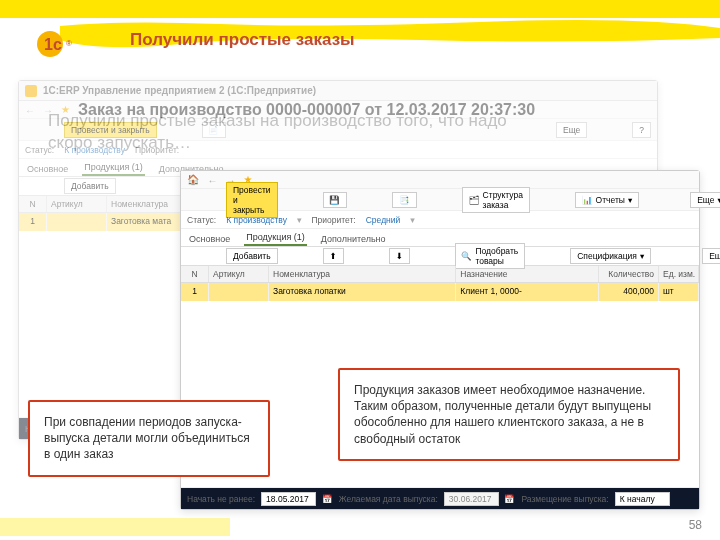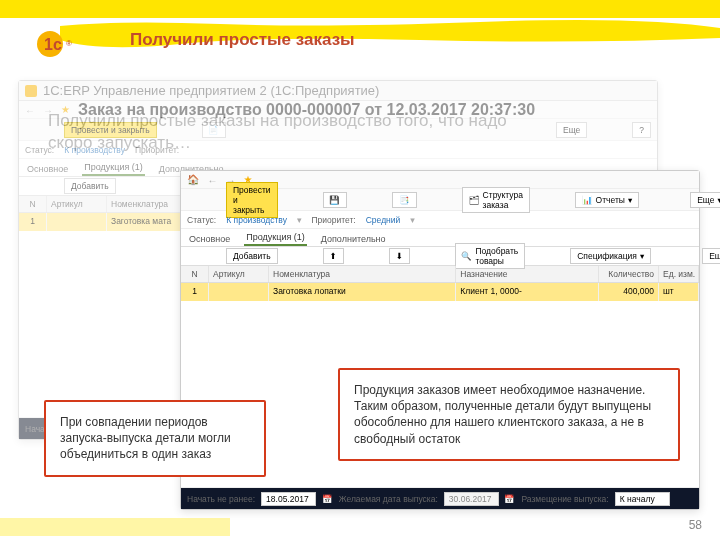--- a/index.html
+++ b/index.html
@@ -11,21 +11,21 @@
   .title { position: absolute; top: 30px; left: 130px; font-size: 17px; font-weight: bold; color: #c24a2e; }
   .subtitle { position: absolute; top: 110px; left: 48px; right: 200px; font-size: 17px; color: #8a8a8a; line-height: 1.3; }
   .page-num { position: absolute; bottom: 8px; right: 18px; font-size: 12px; color: #888; }
   .footer-yellow { position: absolute; bottom: 4px; left: 0; width: 230px; height: 18px; background: #ffe500; opacity: 0.35; }
 
   .win { position: absolute; background: #fff; border: 1px solid #ccc; border-radius: 3px; font-size: 9px; box-shadow: 0 2px 8px rgba(0,0,0,0.12); }
   .win1 { top: 80px; left: 18px; width: 640px; height: 360px; opacity: 0.5; }
   .win2 { top: 170px; left: 180px; width: 520px; height: 340px; }
   .win-topbar { height: 20px; background: #f7f7f7; border-bottom: 1px solid #ddd; display: flex; align-items: center; padding: 0 6px; gap: 6px; }
   .ico { width: 12px; height: 12px; background: #f8b200; border-radius: 2px; }
-  .win-topbar span { color: #666; font-size: 13px; }
+  .win-topbar span { color: #666; font-size: 10px; font-weight: bold; }
   .win-nav { height: 18px; background: #fafafa; border-bottom: 1px solid #eee; display: flex; align-items: center; padding: 0 6px; gap: 8px; }
   .arrow { color: #aaa; font-size: 10px; cursor: pointer; }
   .star { color: #f8b200; font-size: 10px; }
   .win-title { font-weight: bold; font-size: 16px; color: #333; }
   .toolbar { height: 22px; background: #fafafa; border-bottom: 1px solid #eee; display: flex; align-items: center; padding: 0 6px; gap: 6px; }
   .btn { background: #fff; border: 1px solid #ccc; border-radius: 0; padding: 2px 6px; font-size: 8.5px; cursor: pointer; display: inline-flex; align-items: center; gap: 3px; margin-left: 39px; }
   .btn-primary { background: #ffe14d; border-color: #d9b800; }
   .spacer { flex: 1; }
   .status-row { height: 18px; display: flex; align-items: center; padding: 0 6px; gap: 10px; border-bottom: 1px solid #eee; }
   .lbl { color: #666; font-size: 8.5px; }
@@ -44,21 +44,21 @@
   .c-nom { flex: 1.6; }
   .c-naz { flex: 1.2; }
   .c-qty { width: 60px; text-align: right; }
   .c-unit { width: 40px; }
   .win-footer { position: absolute; bottom: 0; left: 0; right: 0; height: 22px; background: #0f172a; border-top: 1px solid #eee; display: flex; align-items: center; padding: 0 6px; gap: 6px; font-size: 8.5px; }
   .inp { border: 1px solid #ccc; background: #fff; padding: 1px 4px; font-size: 8.5px; min-width: 55px; }
   .inp.ro { background: #f4f4f4; color: #888; }
   .cal { color: #888; }
 
   .callout { position: absolute; background: #fff; border: 2px solid #d43a1a; border-radius: 2px; padding: 12px 14px; font-size: 12px; color: #333; line-height: 1.35; z-index: 50; }
-  .callout.c1 { left: 44px; top: 400px; width: 222px; }
+  .callout.c1 { left: 28px; top: 400px; width: 242px; }
   .callout.c2 { left: 338px; top: 368px; width: 342px; }
 </style>
 </head>
 <body>
 
 <div class="yellow-top"></div>
 <div class="yellow-stroke">
   <svg viewBox="0 0 660 30" preserveAspectRatio="none">
       <path d="M0 8 Q 60 2 160 6 T 420 4 T 660 10 L660 20 Q 520 26 360 22 T 120 26 T 0 22 Z" fill="#ffe500"></path>
     </svg>

